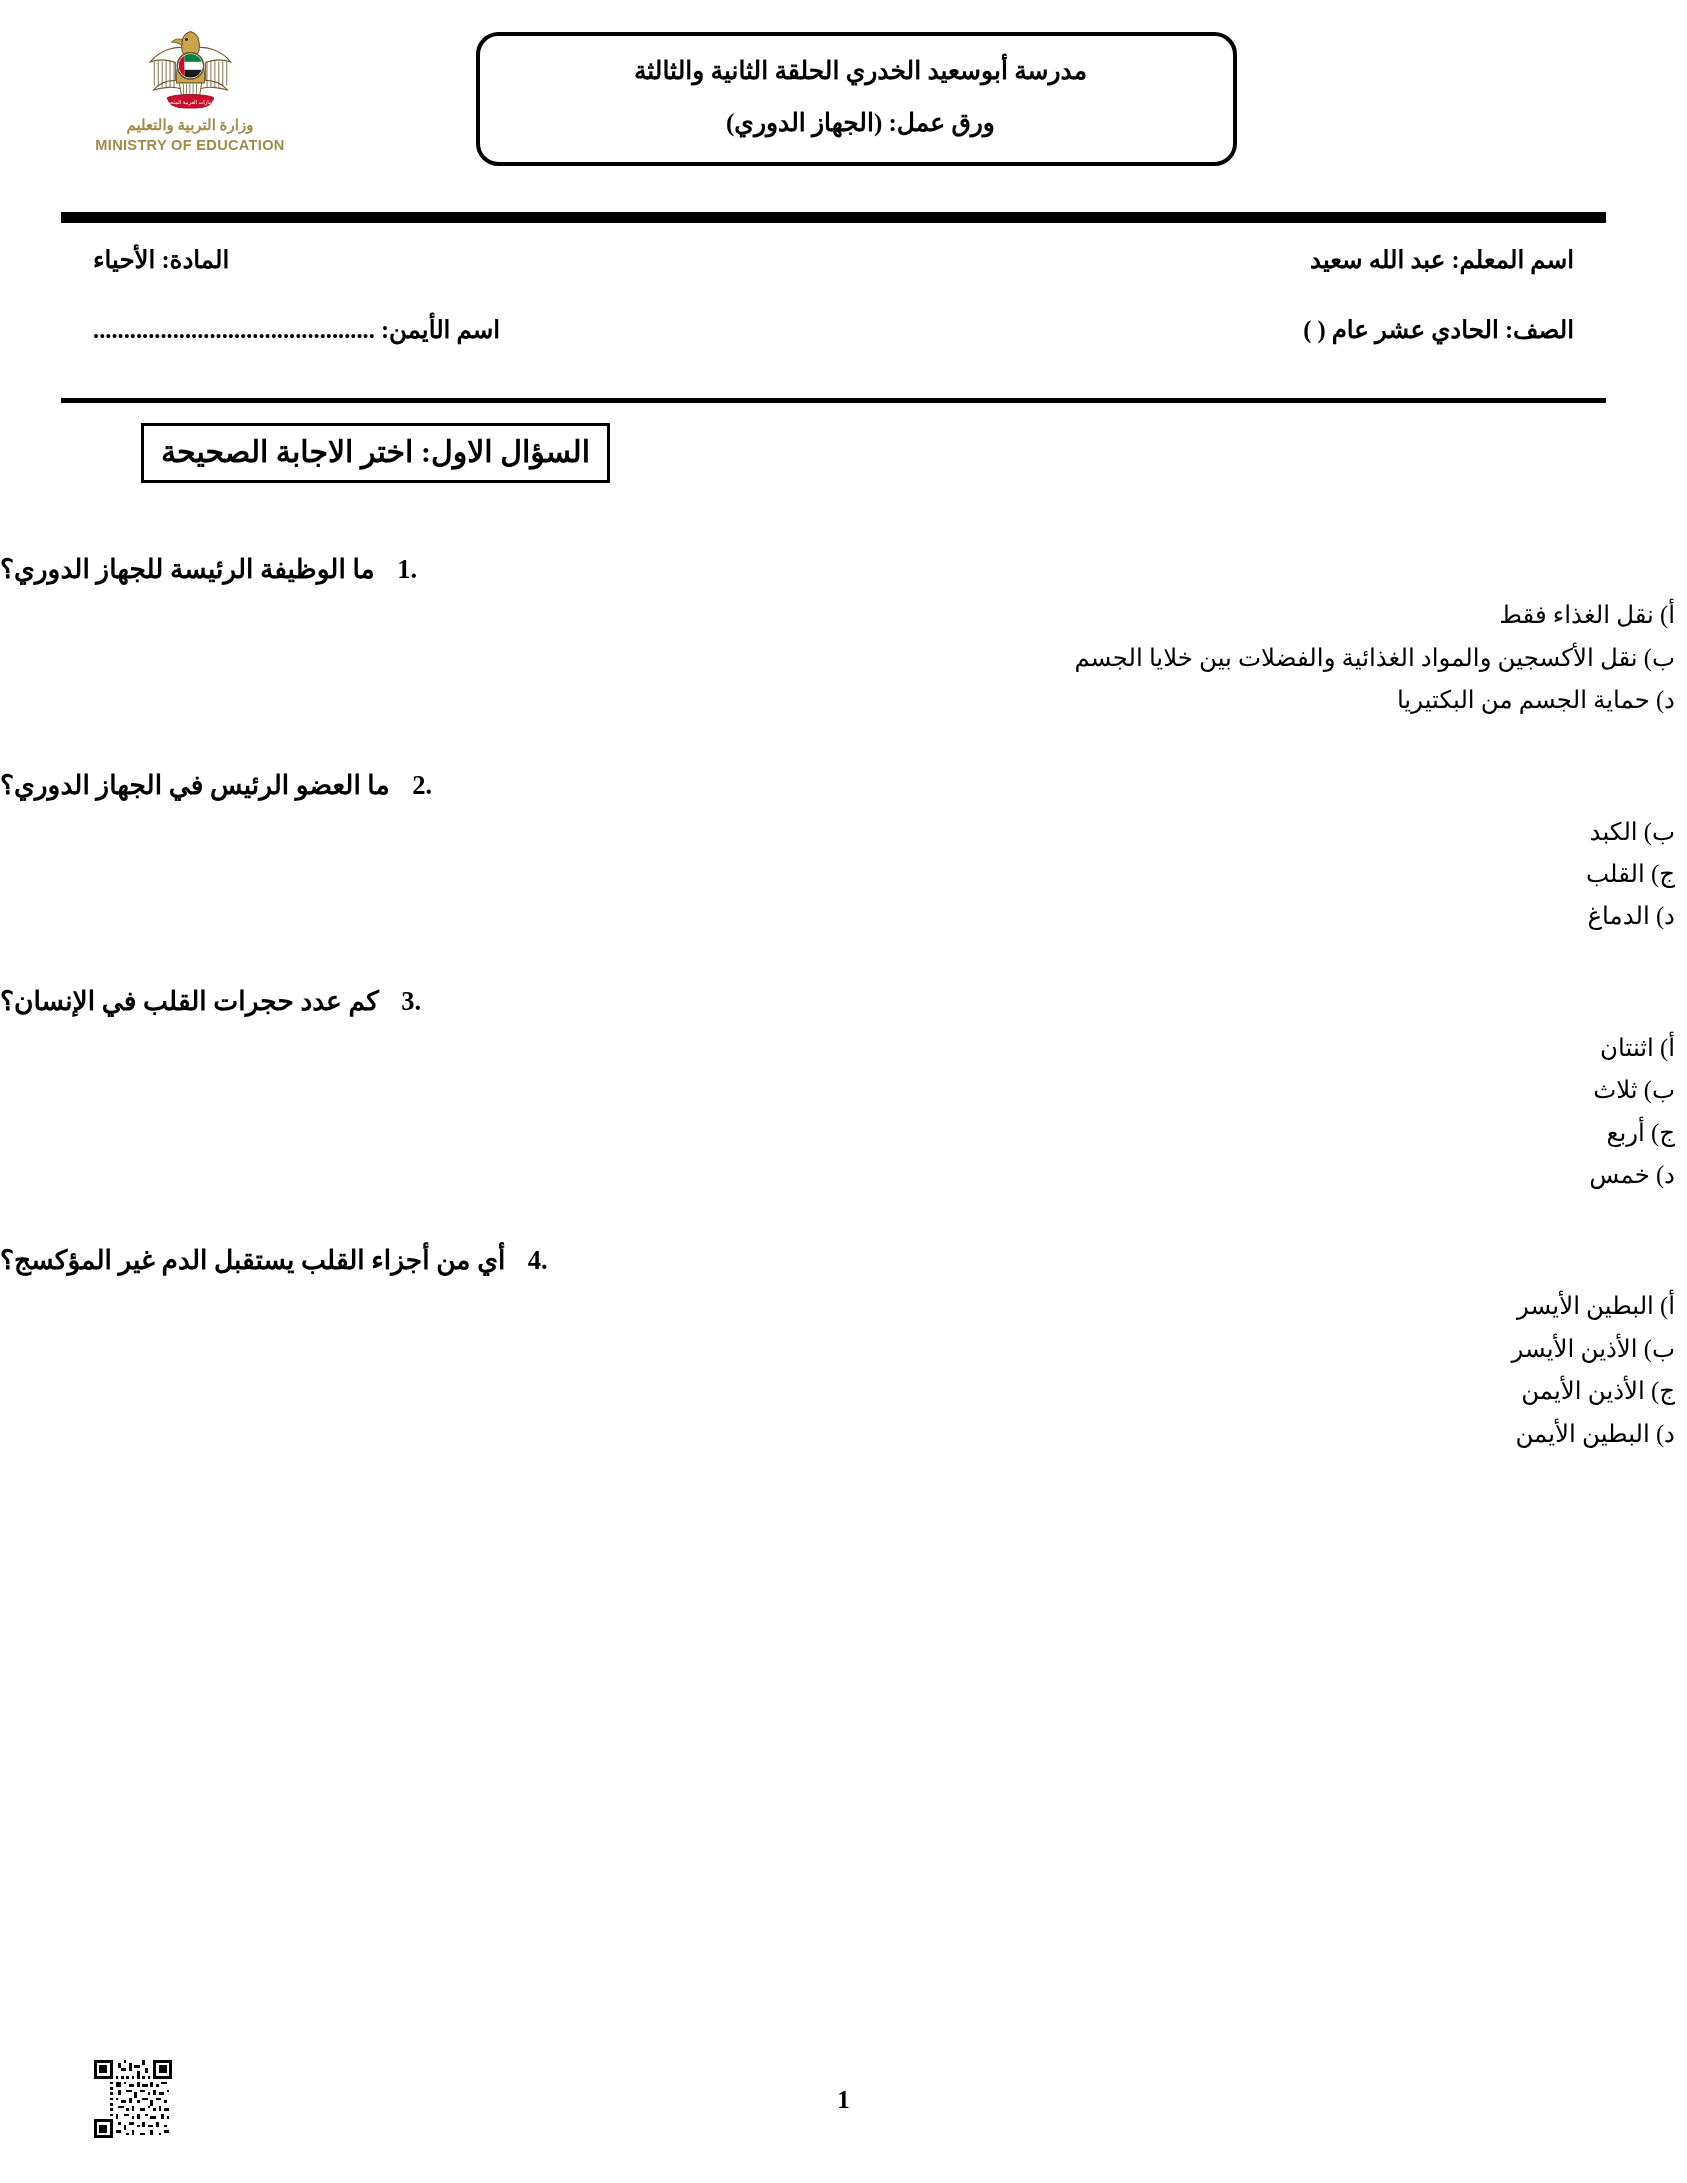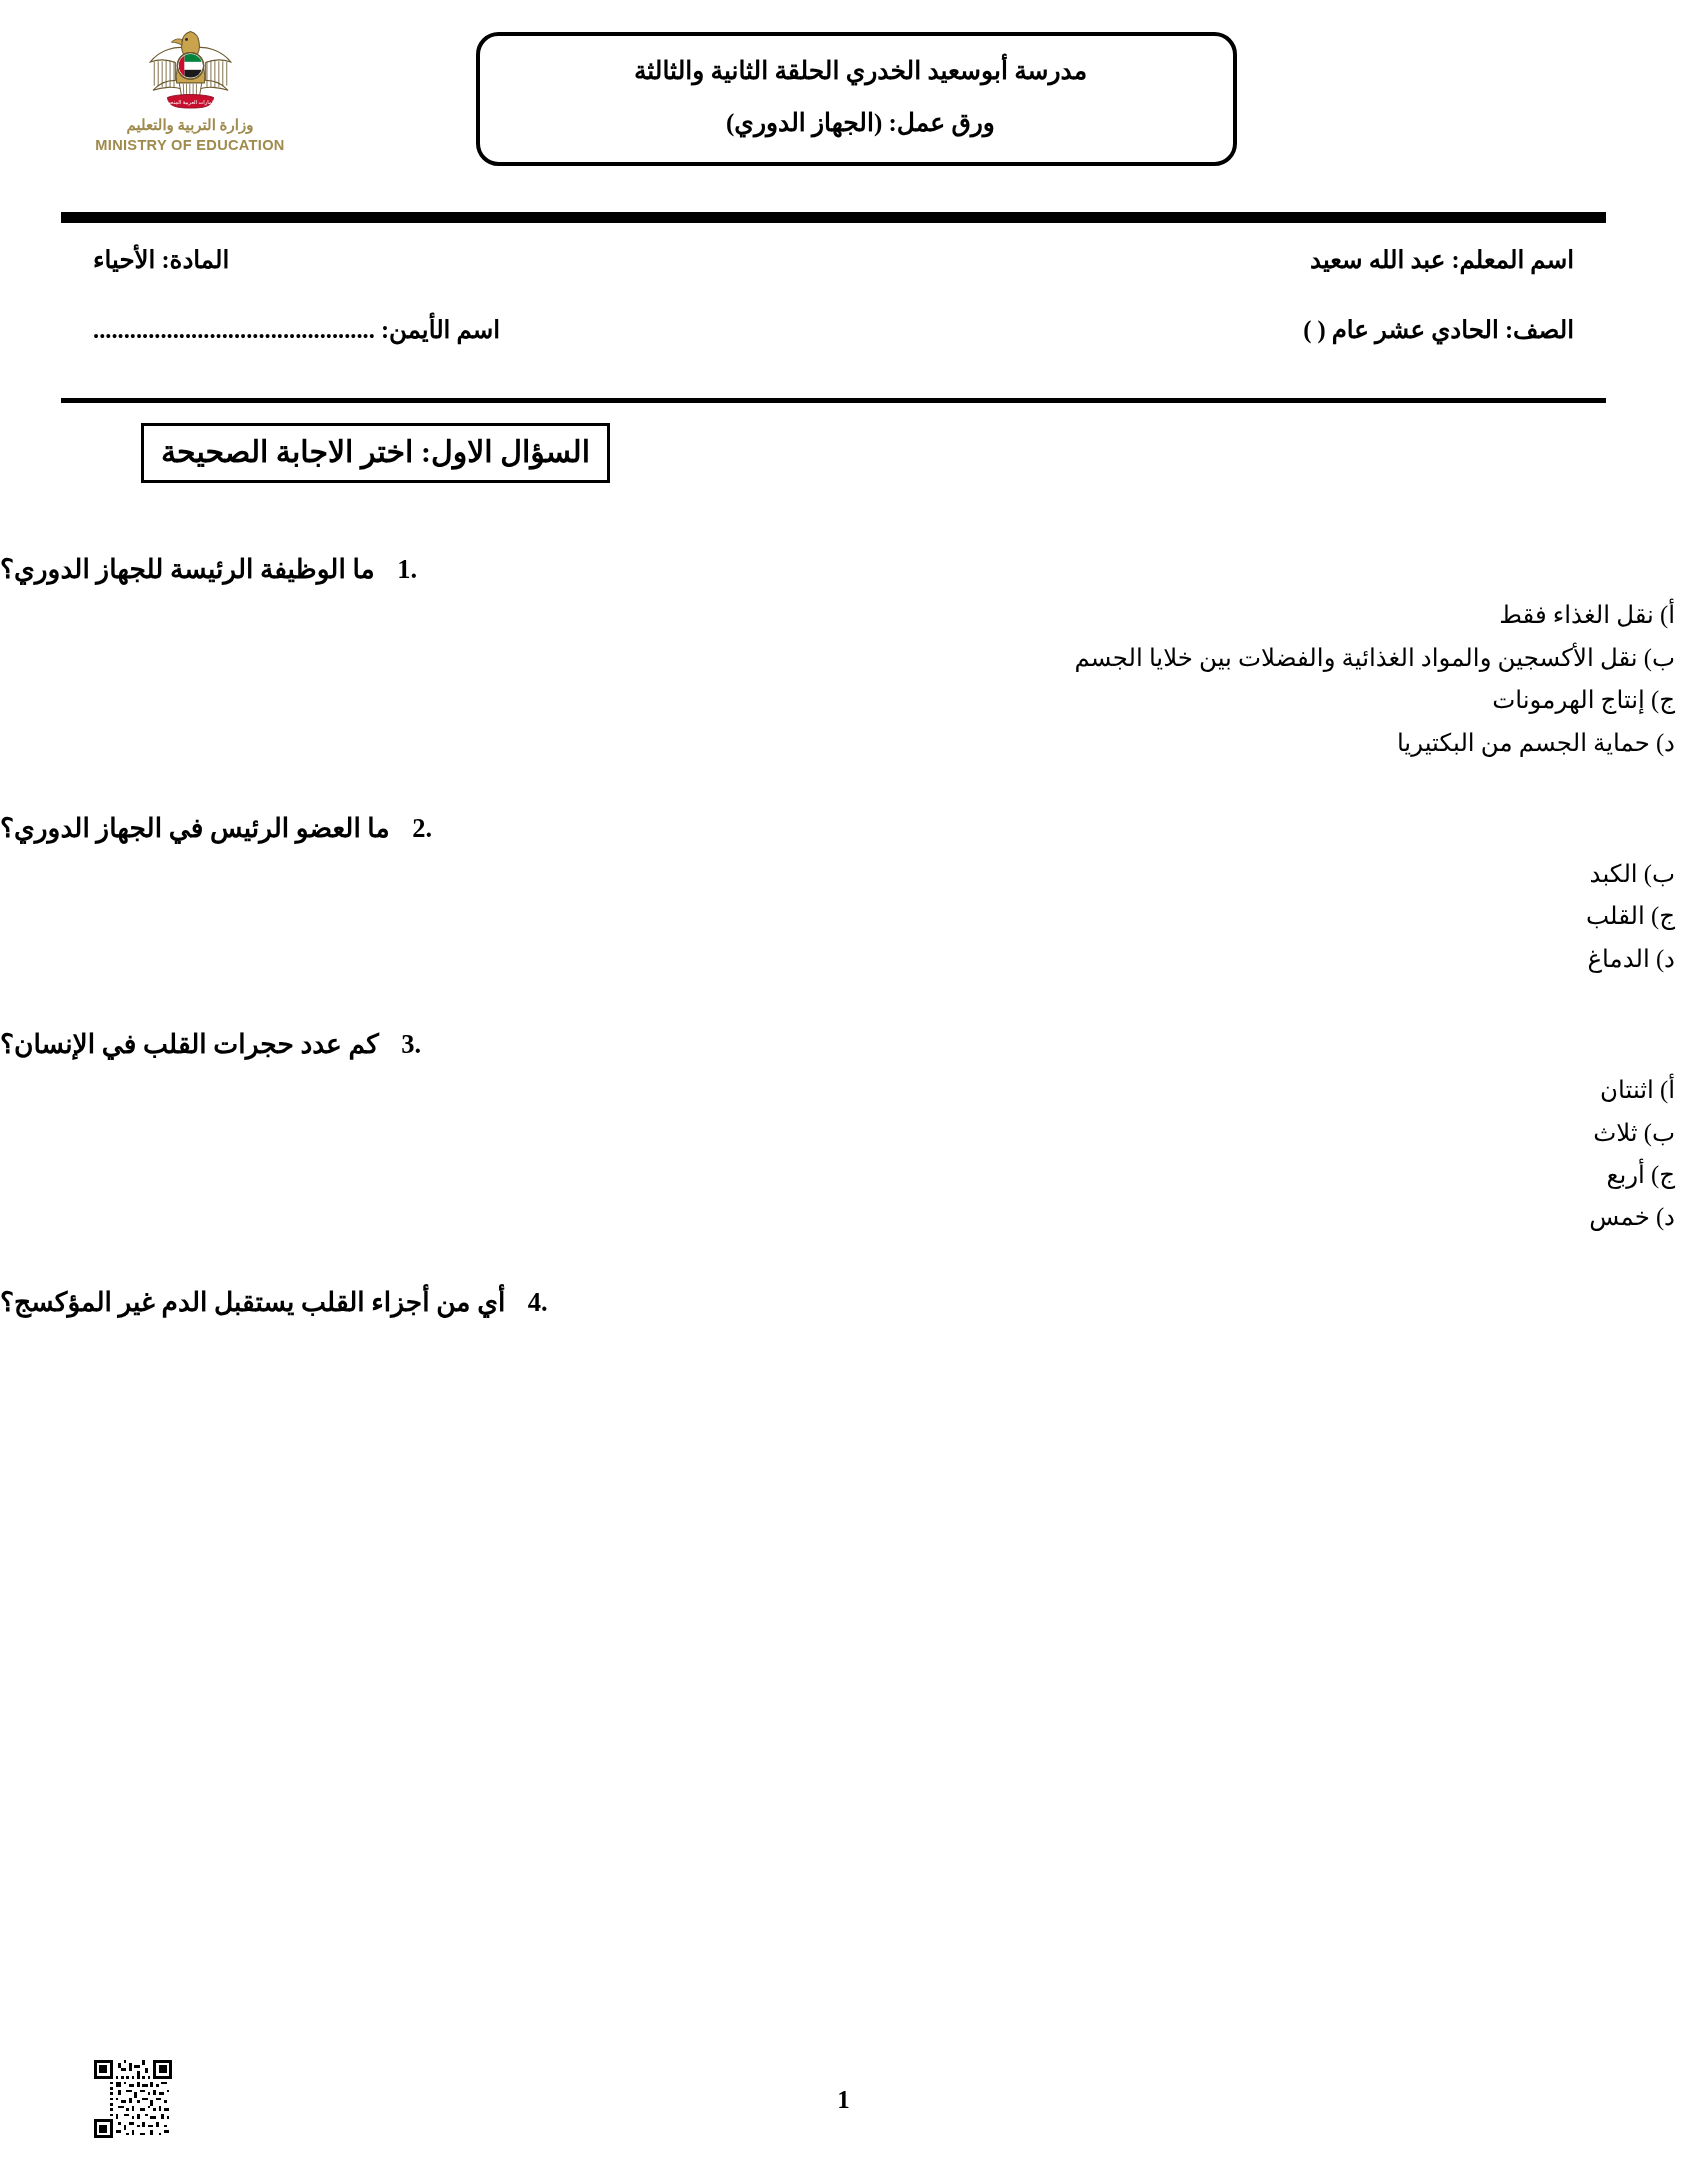--- a/index.html
+++ b/index.html
@@ -299,21 +299,20 @@
   <div class="questions">
 
     <div class="question">
       <div class="q-stem">
         <span class="q-num">1.</span>
         <span class="q-text">ما الوظيفة الرئيسة للجهاز الدوري؟</span>
       </div>
       <div class="options">
         <div class="option opt-pad-a">أ) نقل الغذاء فقط</div>
         <div class="option opt-pad-b" style="padding-left:344px;">ب) نقل الأكسجين والمواد الغذائية والفضلات بين خلايا الجسم</div>
-        <div class="option opt-pad-c">ج) إنتاج الهرمونات</div>
         <div class="option opt-pad-d">د) حماية الجسم من البكتيريا</div>
       </div>
     </div>
 
     <div class="question">
       <div class="q-stem">
         <span class="q-num">2.</span>
         <span class="q-text">ما العضو الرئيس في الجهاز الدوري؟</span>
       </div>
       <div class="options">
@@ -333,20 +332,26 @@
         <div class="option" style="padding-left:973px;">ب) ثلاث</div>
         <div class="option" style="padding-left:973px;">ج) أربع</div>
         <div class="option" style="padding-left:973px;">د) خمس</div>
       </div>
     </div>
 
     <div class="question">
       <div class="q-stem">
         <span class="q-num">4.</span>
         <span class="q-text">أي من أجزاء القلب يستقبل الدم غير المؤكسج؟</span>
+      </div>
+      <div class="options">
+        <div class="option" style="padding-left:913px;">أ) البطين الأيسر</div>
+        <div class="option" style="padding-left:913px;">ب) الأذين الأيسر</div>
+        <div class="option" style="padding-left:913px;">ج) الأذين الأيمن</div>
+        <div class="option" style="padding-left:913px;">د) البطين الأيمن</div>
       </div>
     </div>
 
   </div>
 
   <div class="footer-page-num">1</div>
 
   <div class="qr">
     <svg width="78" height="78" viewBox="0 0 29 29" shape-rendering="crispEdges" xmlns="http://www.w3.org/2000/svg">
       <rect width="29" height="29" fill="#ffffff"></rect>

